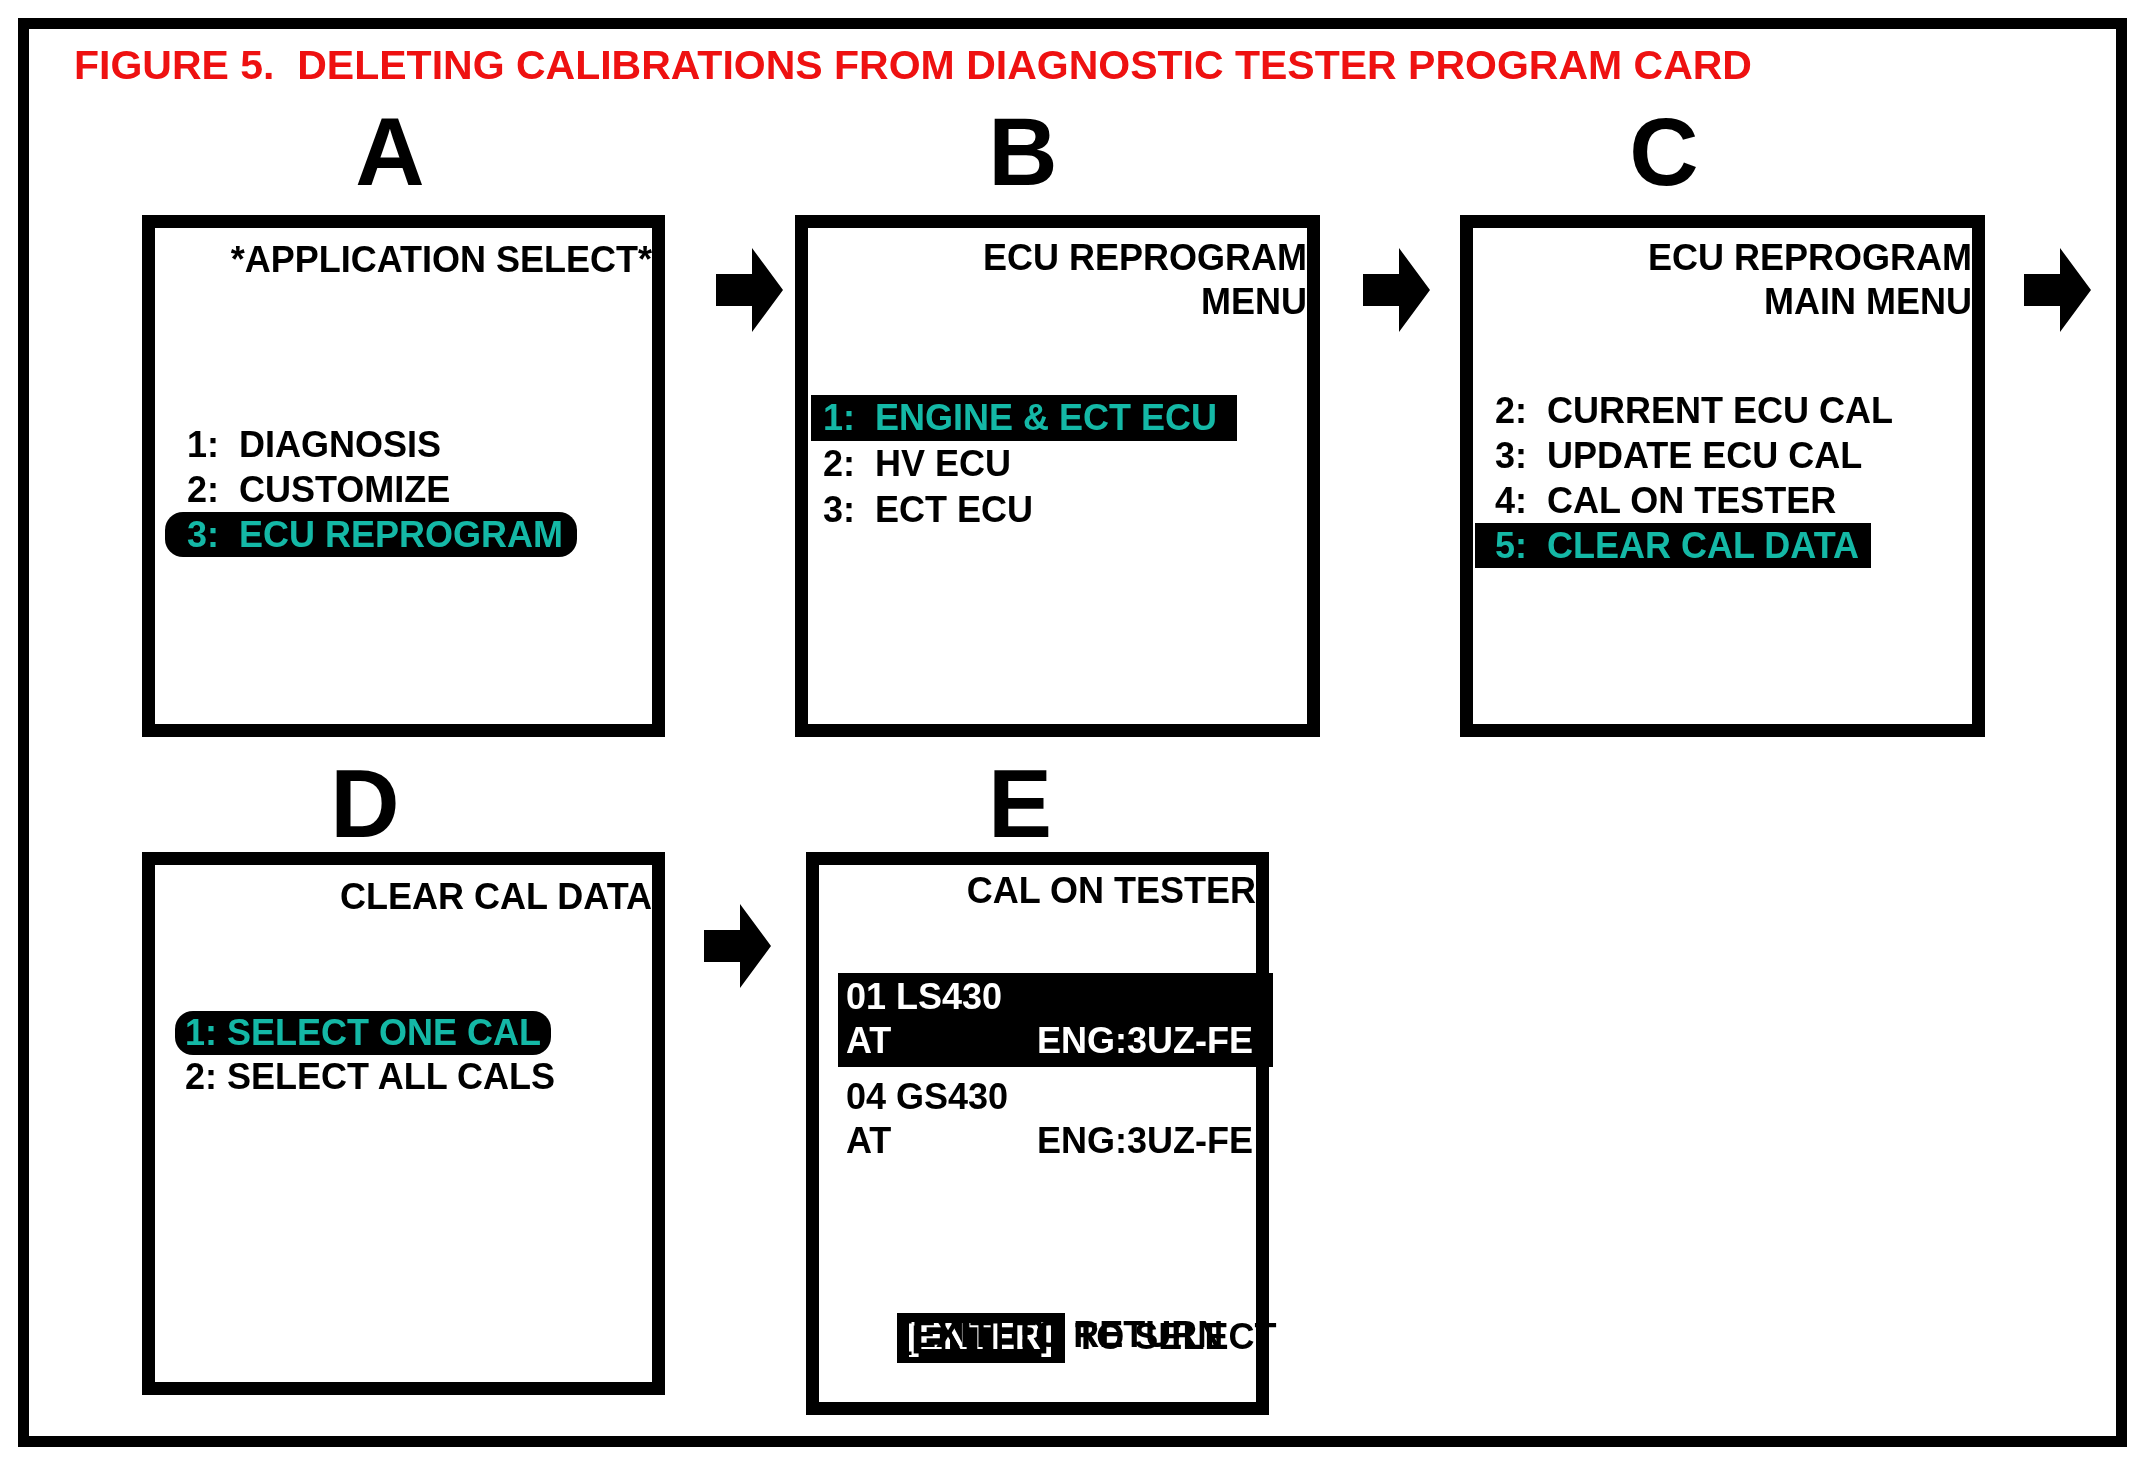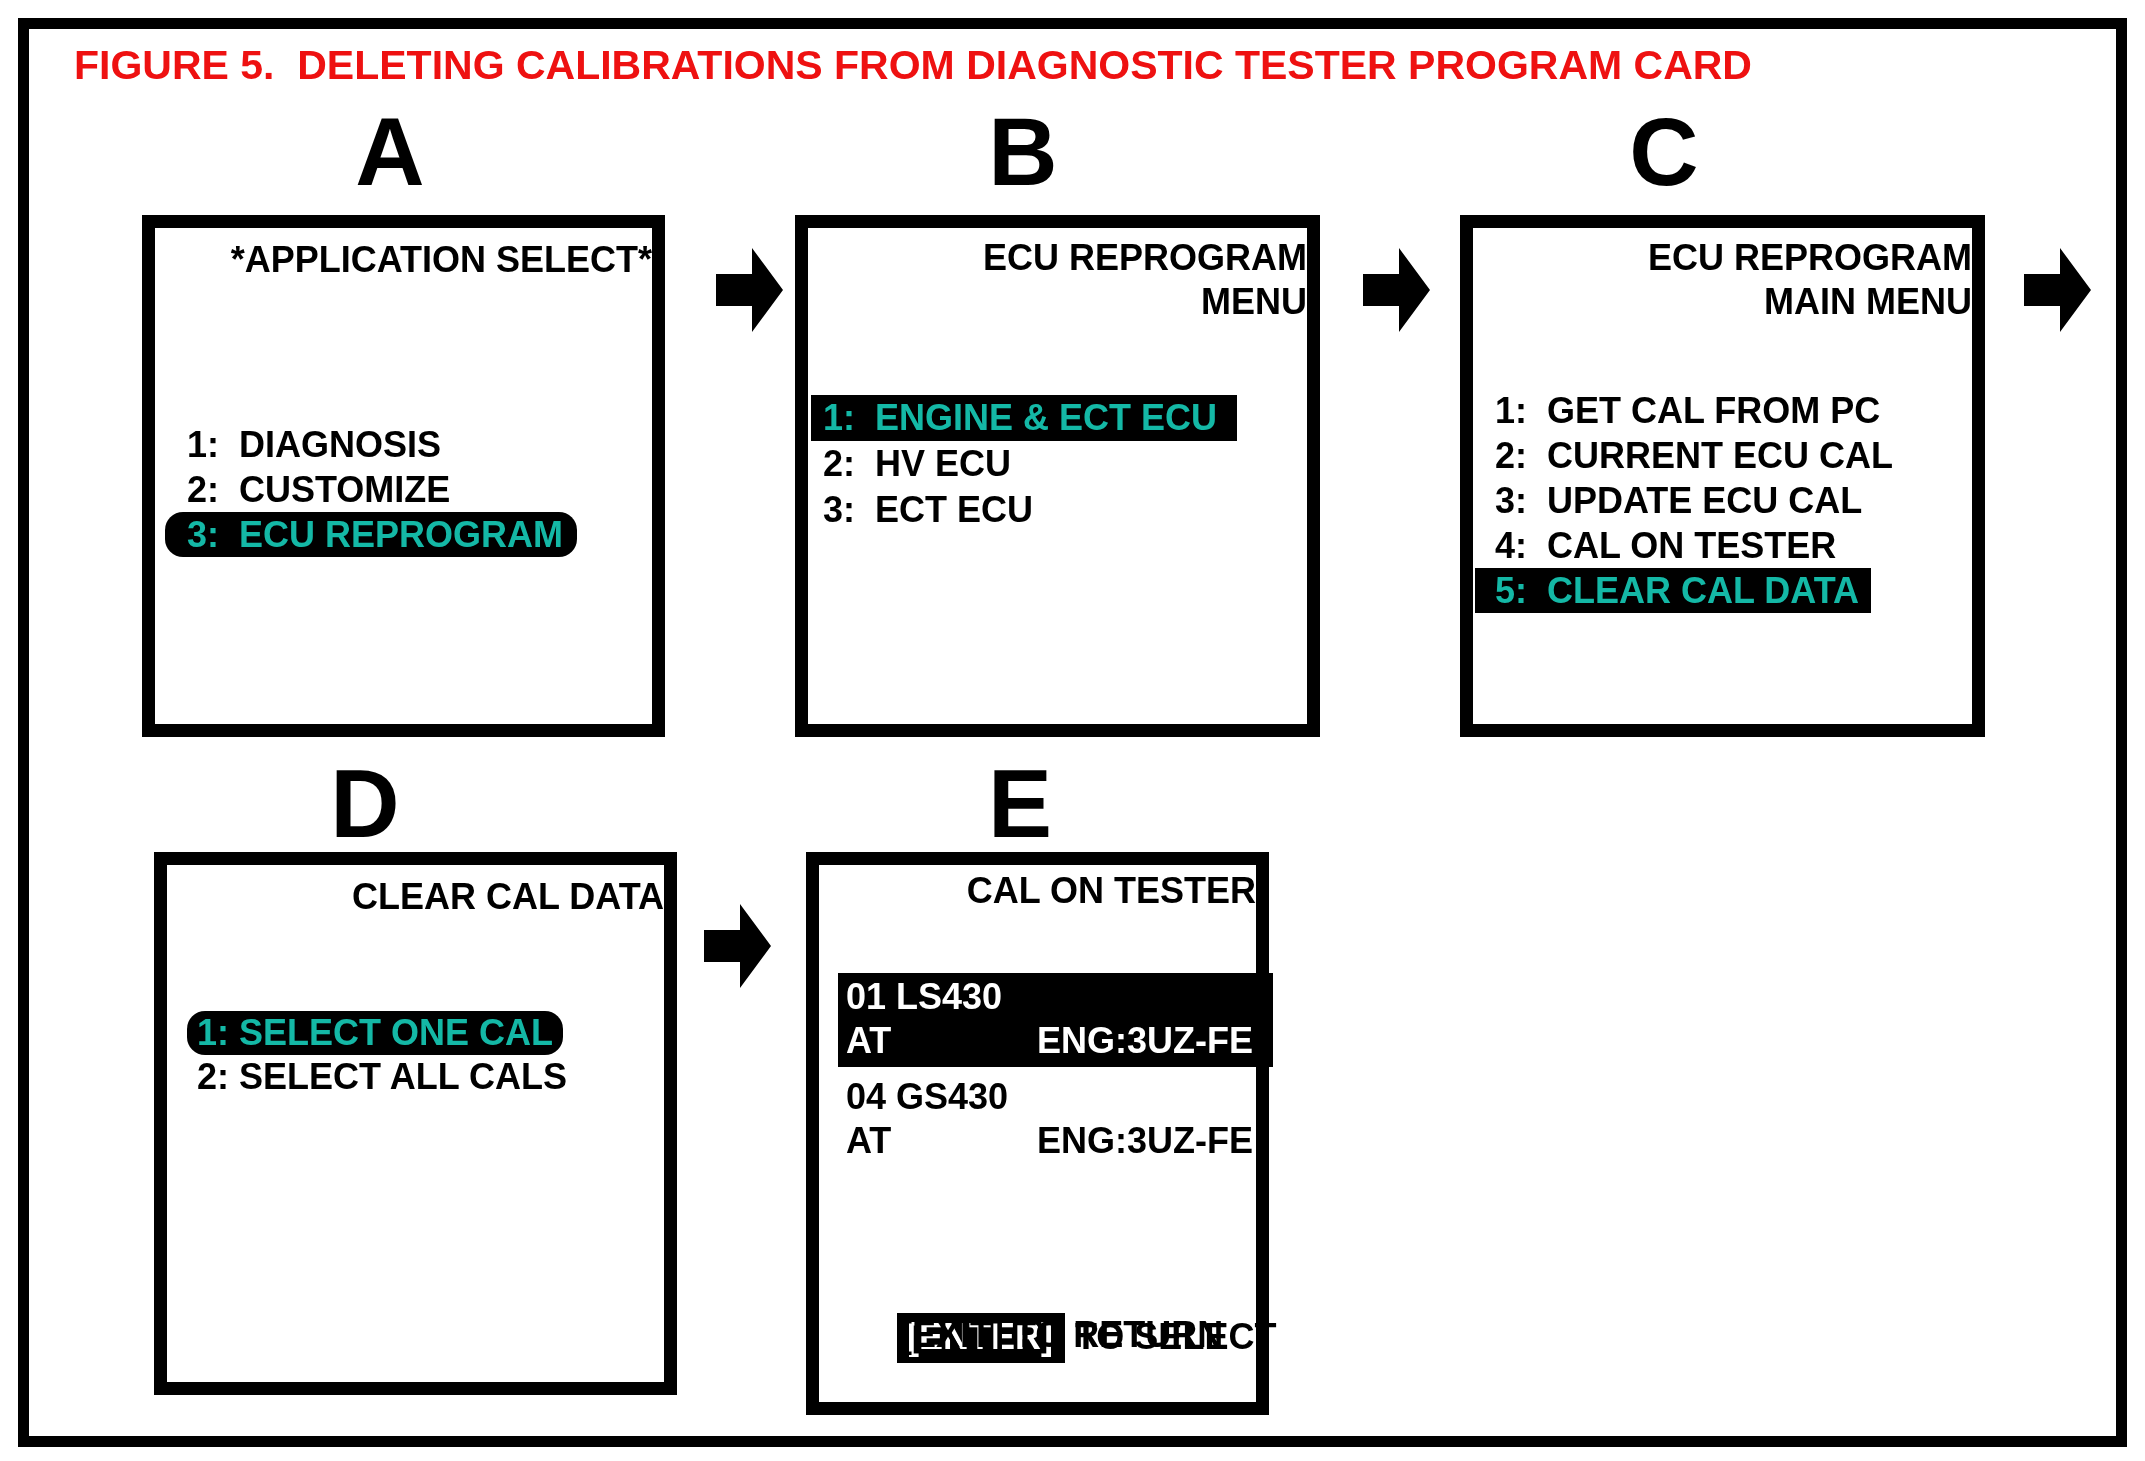--- a/index.html
+++ b/index.html
@@ -102,29 +102,28 @@
       <div class="mi mi46"><span class="hl hl-b">1:  ENGINE &amp; ECT ECU</span></div>
       <div class="mi mi46">2:  HV ECU</div>
       <div class="mi mi46">3:  ECT ECU</div>
     </div>
   </div>
 
   <div class="panel" style="left:1460px;top:215px;width:525px;height:522px;">
     <div class="stitle" style="top:8px;">ECU REPROGRAM</div>
     <div class="stitle" style="top:52px;">MAIN MENU</div>
     <div class="menu" style="left:22px;top:160px;">
-      <div class="mi">1:  GET CAL FROM PC</div>
       <div class="mi">2:  CURRENT ECU CAL</div>
       <div class="mi">3:  UPDATE ECU CAL</div>
       <div class="mi">4:  CAL ON TESTER</div>
       <div class="mi"><span class="hl hl-c">5:  CLEAR CAL DATA</span></div>
     </div>
   </div>
 
-  <div class="panel" style="left:154px;top:852px;width:523px;height:543px;">
+  <div class="panel" style="left:142px;top:852px;width:523px;height:543px;">
     <div class="stitle" style="top:10px;">CLEAR CAL DATA</div>
     <div class="menu" style="left:30px;top:146px;">
       <div class="mi mi44"><span class="hl hl-d">1: SELECT ONE CAL</span></div>
       <div class="mi mi44">2: SELECT ALL CALS</div>
     </div>
   </div>
 
   <div class="panel" style="left:806px;top:852px;width:463px;height:563px;">
     <div class="stitle" style="top:4px;">CAL ON TESTER</div>
 

